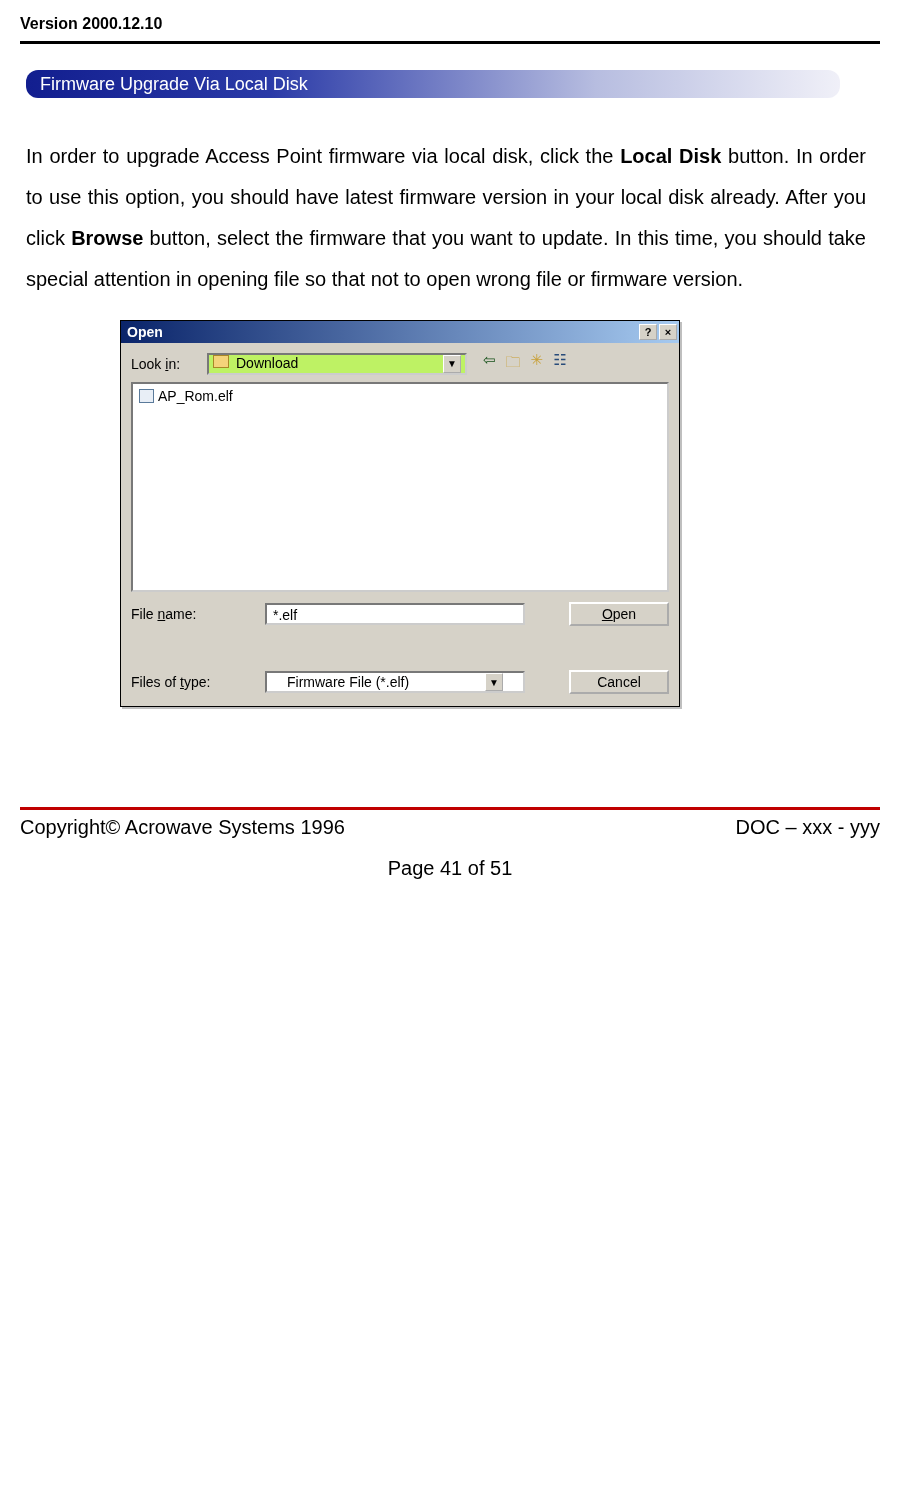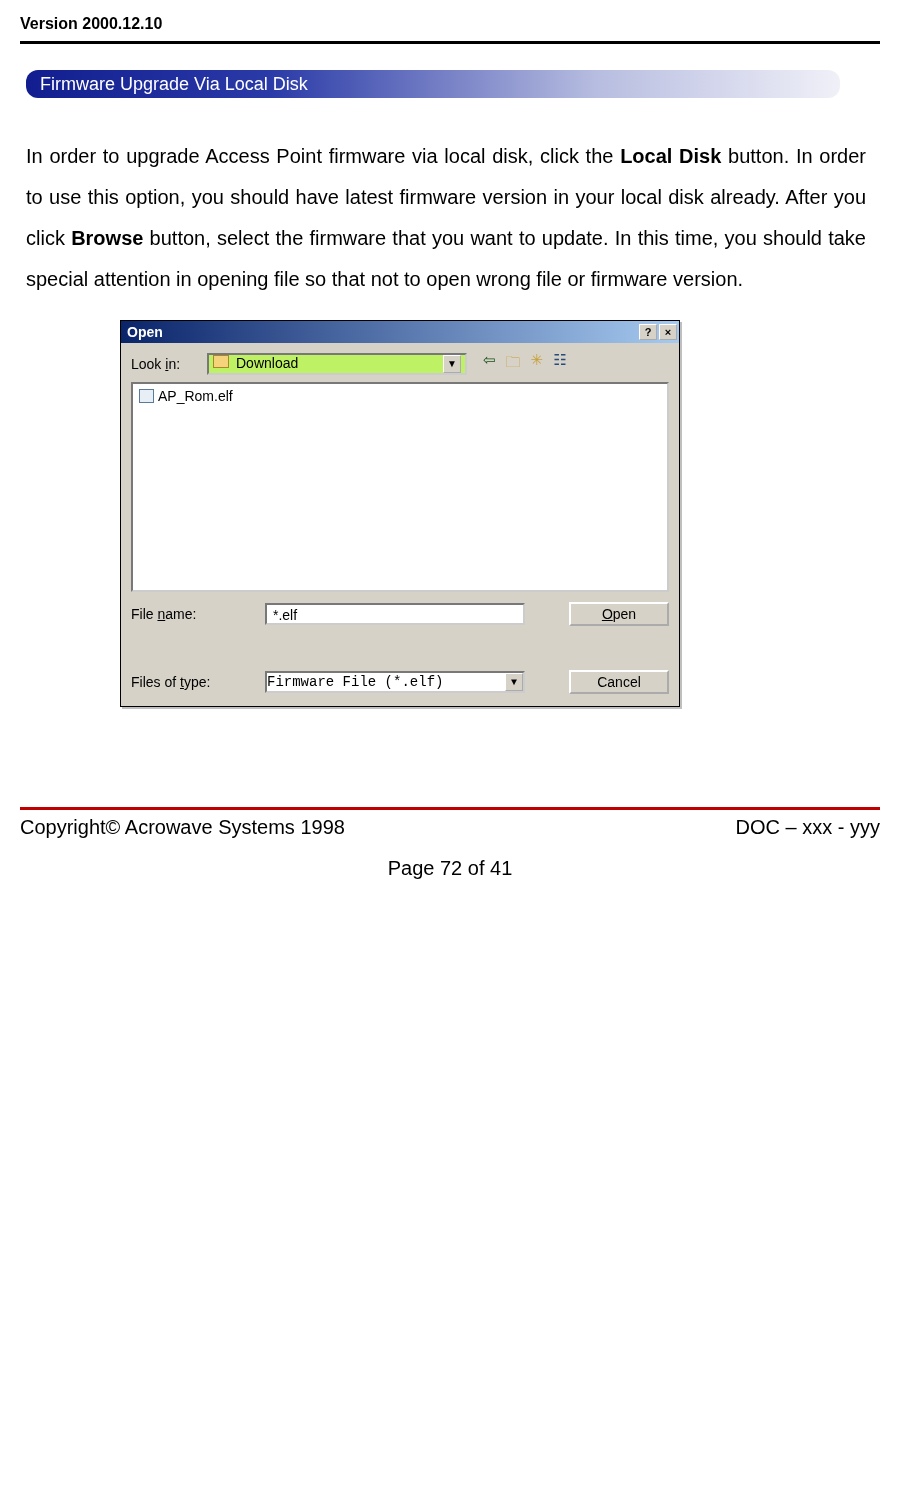--- a/index.html
+++ b/index.html
@@ -154,21 +154,21 @@
       display:grid;
       grid-template-columns: 90px 1fr 100px;
       row-gap:8px; column-gap:10px;
       align-items:center;
       gap:44px;
     }
     .txt-in {
       height:22px; background:#fff; border:2px inset #ccc;
       display:flex; align-items:flex-end; padding:0 6px;
     }
-    .type-combo { height:22px; background:#fff; border:2px inset #ccc; display:flex; align-items:center; padding:0 0;font-family:Liberation Mono, monospace; }
+    .type-combo { height:22px; background:#fff; border:2px inset #ccc; display:flex; align-items:center; padding:0 20px; }
     .type-combo .dd-btn { margin-left:auto; }
     .win-btn {
       height:24px; background:#d6d2c8; border:2px outset #fff;
       text-align:center; line-height:20px;
     }
     .underline-char { text-decoration: underline; }
 
     .footer-wrap { padding: 0 20px 10px 20px; }
     .footer-rule { border:none; border-top:3px solid #c00000; margin-top:100px; margin-bottom:6px; }
     .footer-row { display:flex; justify-content:space-between; font-size:20px; }
@@ -243,17 +243,17 @@
         </div>
       </div>
     </div>
   </div>
 
 </div>
 
 <div class="footer-wrap">
   <hr class="footer-rule">
   <div class="footer-row">
-    <div>Copyright© Acrowave Systems 1998</div>
+    <div>Copyright© Acrowave Systems 1996</div>
     <div>DOC – xxx - yyy</div>
   </div>
-  <div class="pagenum">Page 72 of 41</div>
+  <div class="pagenum">Page 41 of 51</div>
 </div>
 
 </body></html>

